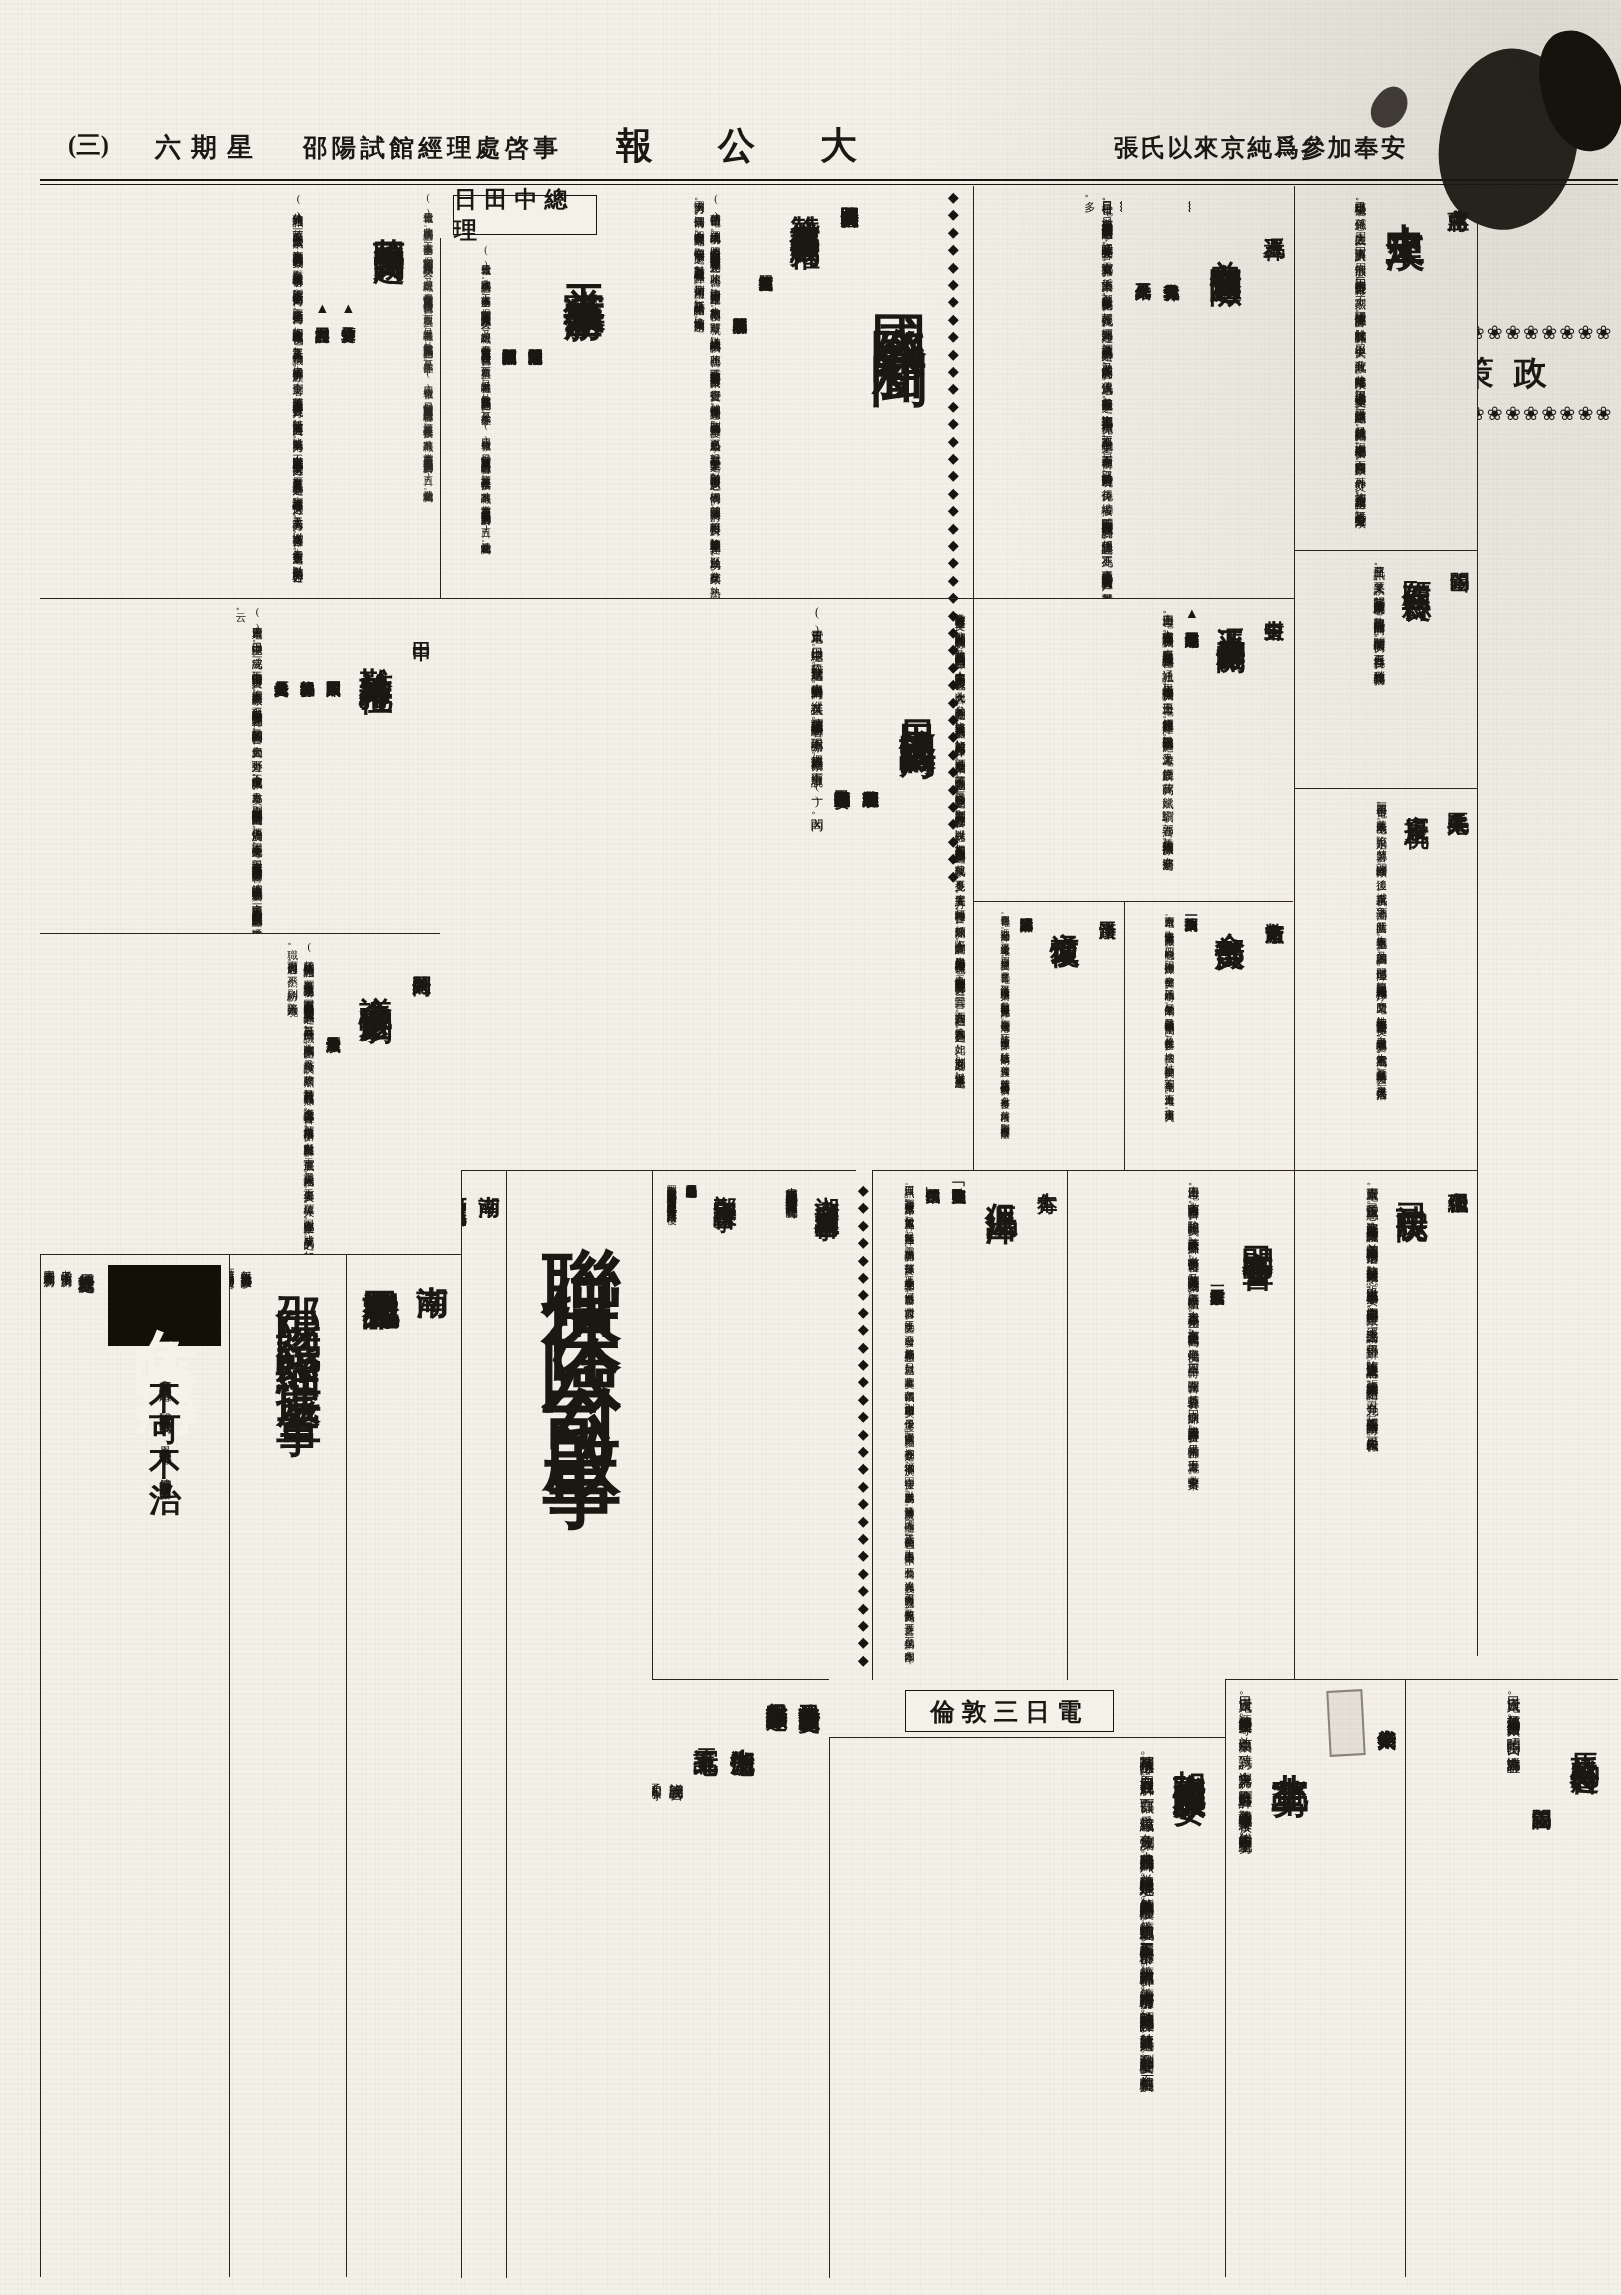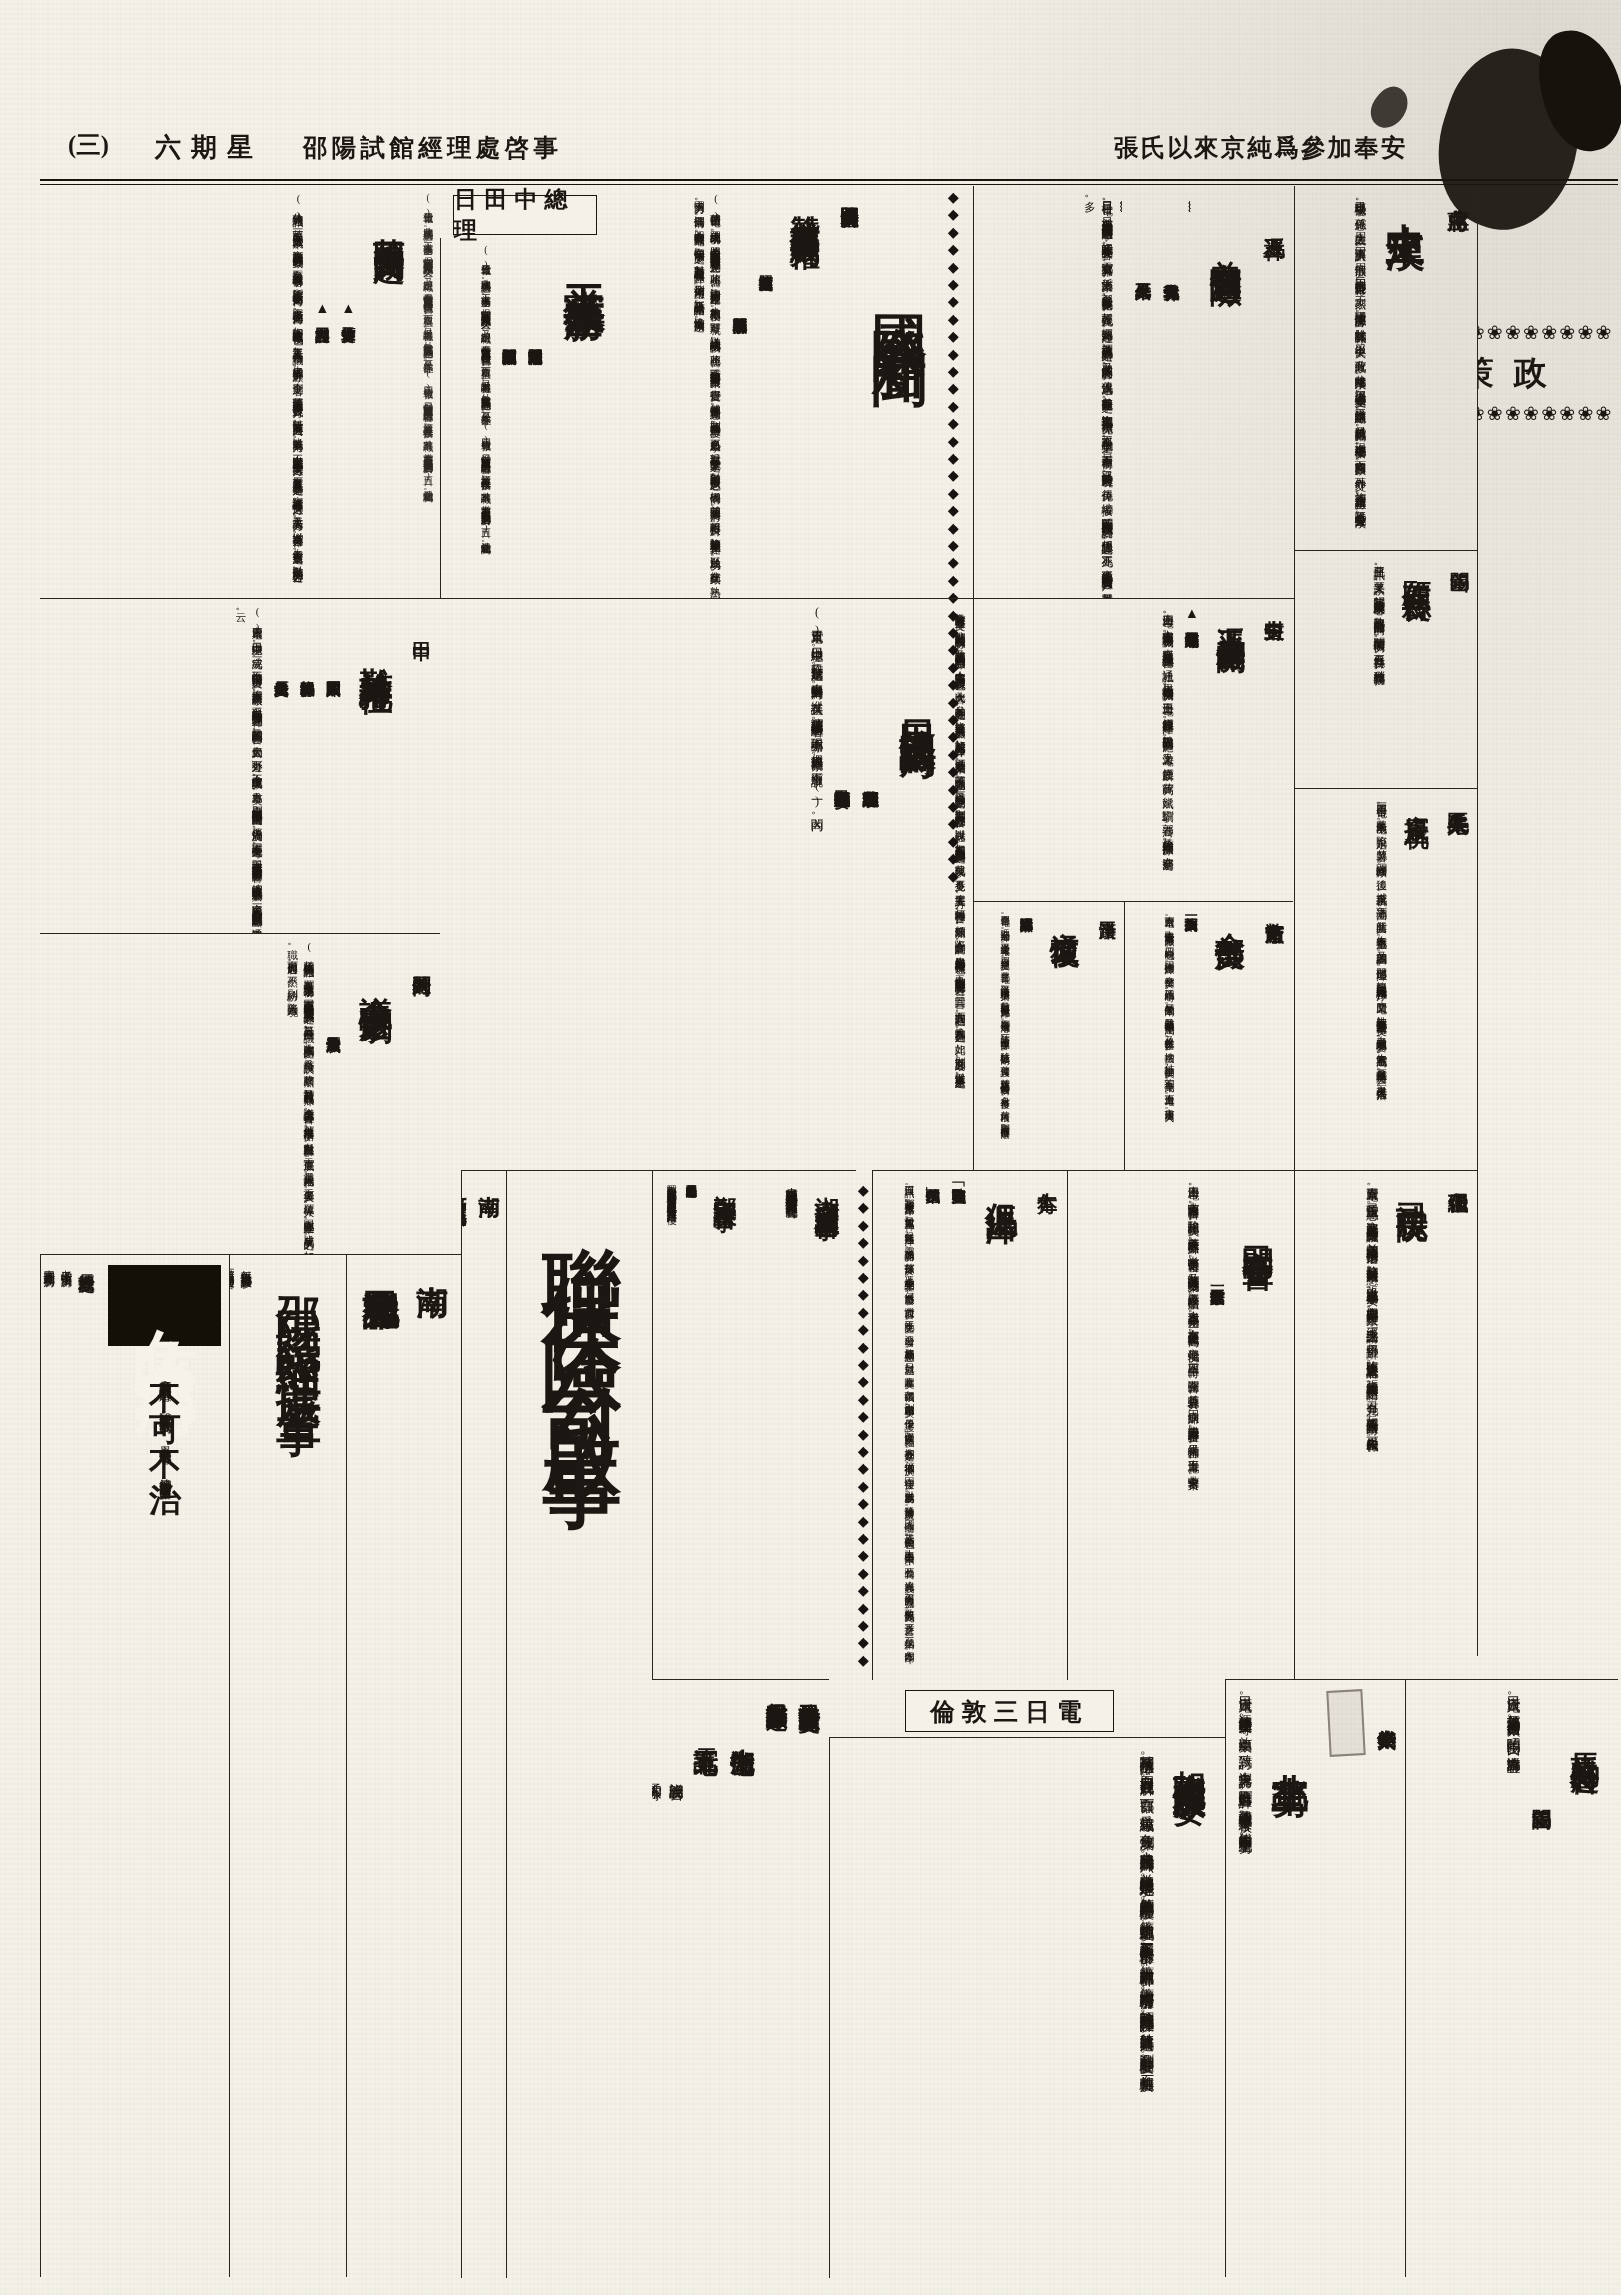--- a/index.html
+++ b/index.html
@@ -55,20 +55,21 @@
 
 <div id="paper">
 
   <div class="smudge" style="left:1441px;top:50px;width:137px;height:180px;transform:rotate(18deg);opacity:.92;"></div>
   <div class="smudge" style="left:1542px;top:29px;width:79px;height:123px;transform:rotate(-12deg);"></div>
   <div class="smudge" style="left:1373px;top:86px;width:33px;height:43px;transform:rotate(40deg);opacity:.8;"></div>
 
   <div class="hz" style="left:68px;top:128px;font-size:24.5px;">(三)</div>
   <div class="hz" style="left:155px;top:130px;font-size:26px;letter-spacing:10px;">六期星</div>
   <div class="hz" style="left:303px;top:131px;font-size:24.5px;letter-spacing:4.3px;">邵陽試館經理處啓事</div>
+  <div class="hz" style="left:616px;top:121px;font-size:37px;letter-spacing:65px;">報公大</div>
   <div class="hz" style="left:1114px;top:131px;font-size:24.5px;letter-spacing:2.2px;">張氏以來京純爲參加奉安</div>
   <div style="position:absolute;left:40px;top:179px;width:1578px;height:2.9px;border-top:2.9px solid #191510;border-bottom:0.7px solid #191510;"></div>
 
   <section class="art" style="left:1477px;top:186px;width:141px;height:1470px;border-left:0.7px solid #2a241c;padding-top:137px;">
     <div style="writing-mode:horizontal-tb;text-align:center;margin-left:2.9px;">
       <div class="rosette" style="overflow:hidden;height:20px;">❀❀❀❀❀❀❀❀❀❀❀❀</div>
       <div style="font-size:33px;font-weight:700;letter-spacing:20px;margin:5.8px 0 5.8px 17.3px;">策政</div>
       <div class="rosette" style="overflow:hidden;height:20px;">❀❀❀❀❀❀❀❀❀❀❀❀</div>
     </div>
 

